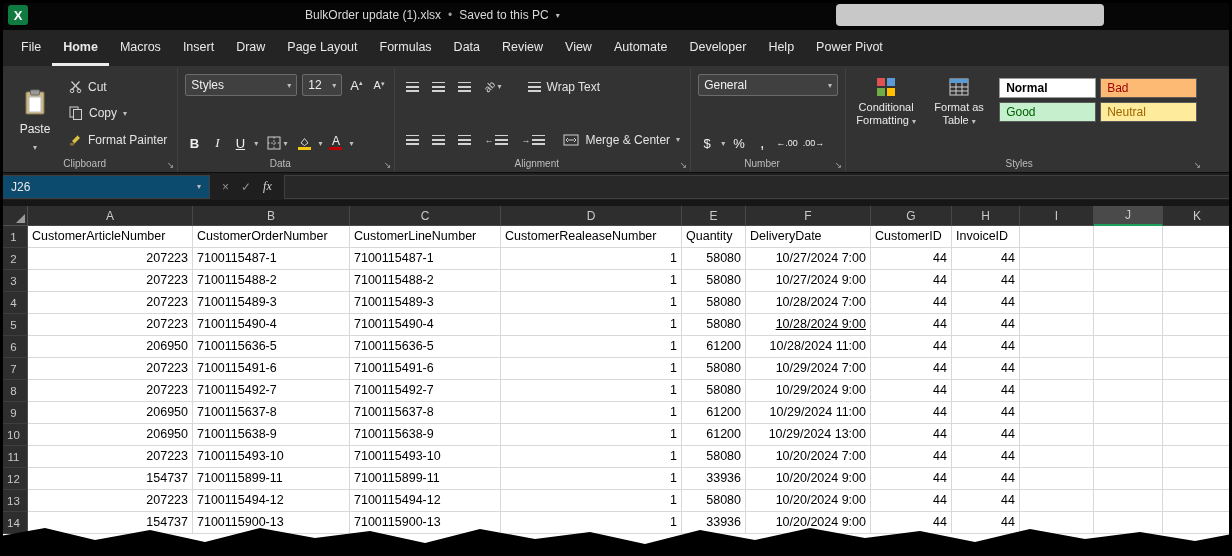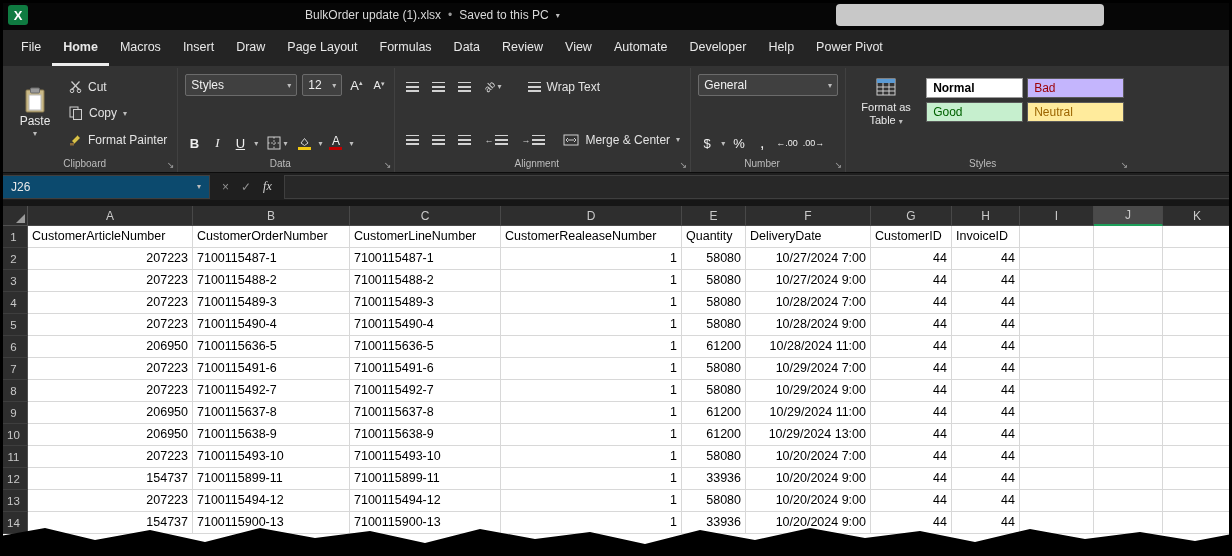--- a/index.html
+++ b/index.html
@@ -28,21 +28,21 @@
   
   .ribbon{height:106px;background:#333;display:flex;padding:2px 2px 0 4px}
   .rgroup{position:relative;padding:4px 7px 17px 7px;border-right:1px solid #414141}
   .gcontent{display:flex;gap:7px;height:82px}
   .gcol{display:flex;flex-direction:column;justify-content:space-between;padding:2px 0}
   .grow{display:flex;align-items:center;gap:5px}
   .glabel{position:absolute;bottom:3px;left:0;right:12px;text-align:center;font-size:10px;color:#bdbdbd}
   .launch{position:absolute;bottom:2px;right:3px;font-size:9px;color:#a2a2a2;cursor:pointer}
 
   .paste-btn{width:48px;height:80px;display:flex;flex-direction:column;align-items:center;
-       justify-content:center;gap:1px;color:#eaeaea;font-size:12px;border-radius:3px;cursor:pointer}
+       justify-content:flex-end;gap:7px;color:#eaeaea;font-size:12px;border-radius:3px;cursor:pointer}
   .sbtn{display:flex;align-items:center;gap:6px;color:#e3e3e3;font-size:12px;height:25px;
        padding:0 3px;white-space:nowrap;cursor:pointer}
 
   .combo{display:flex;align-items:center;justify-content:space-between;background:#404040;
        border:1px solid #6b6b6b;color:#f0f0f0;font-size:12px;height:22px;padding:0 5px;
        border-radius:2px;cursor:pointer;gap:4px}
   .fmt{font-size:13px;color:#f0f0f0;min-width:18px;text-align:center;cursor:pointer;
        display:inline-flex;align-items:center;justify-content:center}
   .bold{font-weight:bold}
   .ital{font-style:italic;font-family:"Liberation Serif",serif}
@@ -301,29 +301,38 @@
         </div>
       </div>
       <span class="glabel">Number</span>
       <span class="launch">↘</span>
     </div>
 
     <div class="rgroup" style="border-right:none">
       <div class="gcontent">
         <div class="bigbtn">
           <svg width="22" height="22" viewBox="0 0 22 22">
+            <rect x="2" y="2" width="8" height="8" fill="#e05252"></rect>
+            <rect x="12" y="2" width="8" height="8" fill="#5b9bd5"></rect>
+            <rect x="2" y="12" width="8" height="8" fill="#70ad47"></rect>
+            <rect x="12" y="12" width="8" height="8" fill="#ffc000"></rect>
+          </svg>
+          <span><span>Conditional Formatting</span> <span class="chev">▾</span></span>
+        </div>
+        <div class="bigbtn">
+          <svg width="22" height="22" viewBox="0 0 22 22">
             <rect x="2" y="3" width="18" height="16" fill="none" stroke="#cfcfcf"></rect>
             <rect x="2" y="3" width="18" height="4" fill="#5b9bd5"></rect>
             <path d="M2 11 H20 M2 15 H20 M8 7 V19 M14 7 V19" stroke="#cfcfcf"></path>
           </svg>
           <span><span>Format as Table</span> <span class="chev">▾</span></span>
         </div>
         <div class="styles-grid">
             <div class="stylecell" style="background: rgb(255, 255, 255); color: rgb(0, 0, 0); border-color: rgb(154, 154, 154); font-weight: bold;">Normal</div>
-            <div class="stylecell" style="background: #c4b5fd; color: rgb(156, 0, 6); border-color: rgb(90, 90, 90);">Bad</div>
+            <div class="stylecell" style="background: #fdba74; color: rgb(156, 0, 6); border-color: rgb(90, 90, 90);">Bad</div>
             <div class="stylecell" style="background: rgb(198, 239, 206); color: rgb(0, 97, 0); border-color: rgb(90, 90, 90);">Good</div>
             <div class="stylecell" style="background: rgb(255, 235, 156); color: rgb(156, 101, 0); border-color: rgb(90, 90, 90);">Neutral</div>
           </div>
       </div>
       <span class="glabel">Styles</span>
       <span class="launch">↘</span>
     </div>
   </div>
 
   <div class="fbar">
@@ -403,21 +412,21 @@
       <div class="cell" style="text-align: right;">44</div>
       <div class="cell" style="text-align: right;"></div>
       <div class="cell" style="text-align: right;"></div>
       <div class="cell" style="text-align: right;"></div>
       <div class="rh">5</div>
       <div class="cell" style="text-align: right;">207223</div>
       <div class="cell" style="text-align: left;">7100115490-4</div>
       <div class="cell" style="text-align: left;">7100115490-4</div>
       <div class="cell" style="text-align: right;">1</div>
       <div class="cell" style="text-align: right;">58080</div>
-      <div class="cell" style="text-align: right;">10/28/2024 9:00</div>
+      <div class="cell" style="text-align: right; text-decoration: underline;">10/28/2024 9:00</div>
       <div class="cell" style="text-align: right;">44</div>
       <div class="cell" style="text-align: right;">44</div>
       <div class="cell" style="text-align: right;"></div>
       <div class="cell" style="text-align: right;"></div>
       <div class="cell" style="text-align: right;"></div>
       <div class="rh">6</div>
       <div class="cell" style="text-align: right;">206950</div>
       <div class="cell" style="text-align: left;">7100115636-5</div>
       <div class="cell" style="text-align: left;">7100115636-5</div>
       <div class="cell" style="text-align: right;">1</div>

